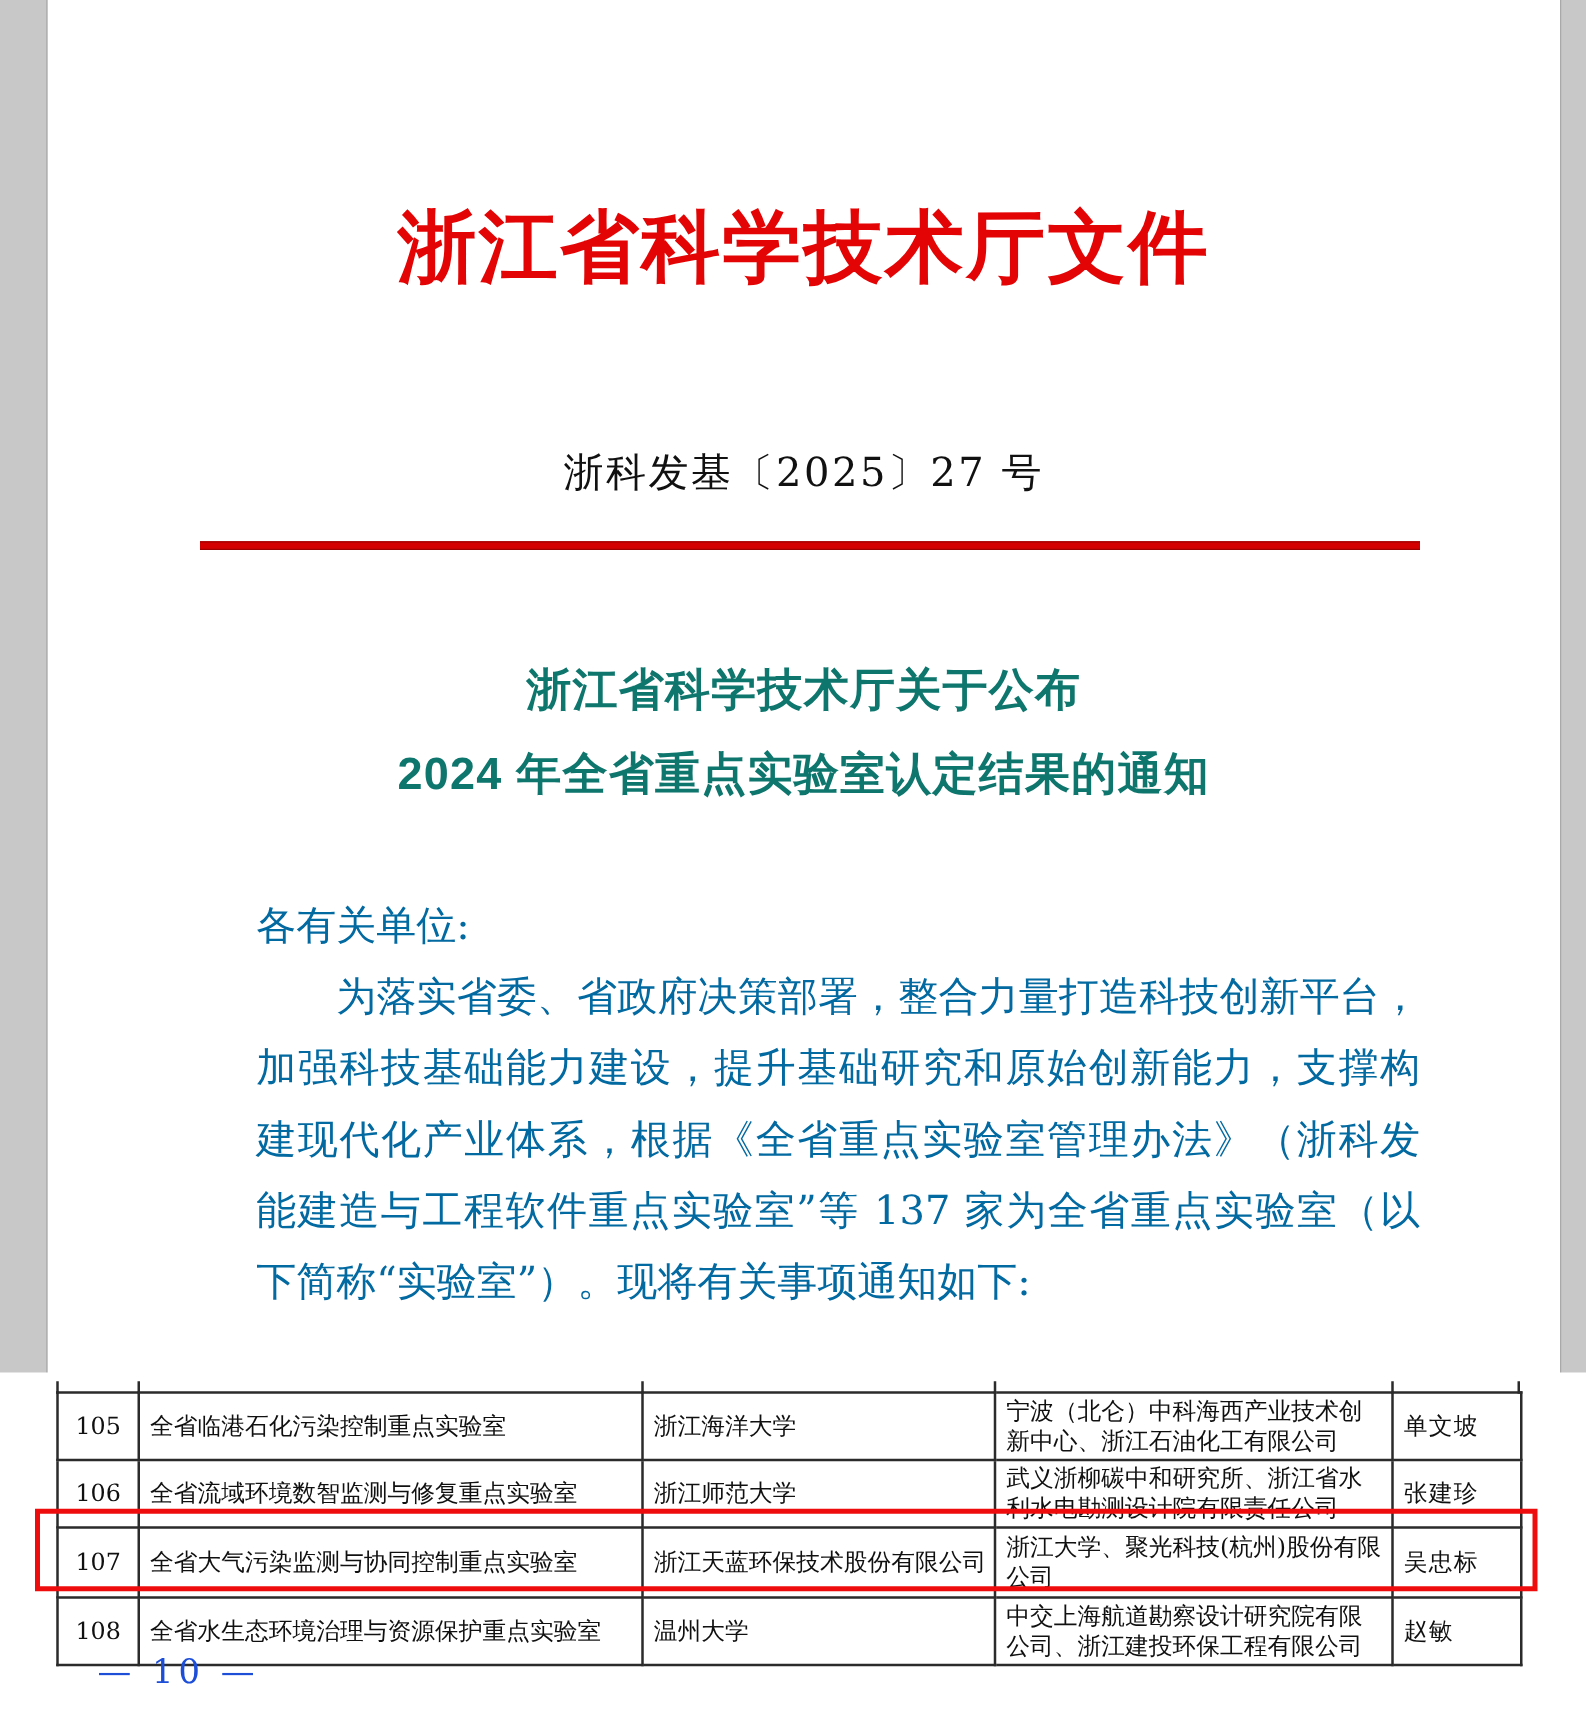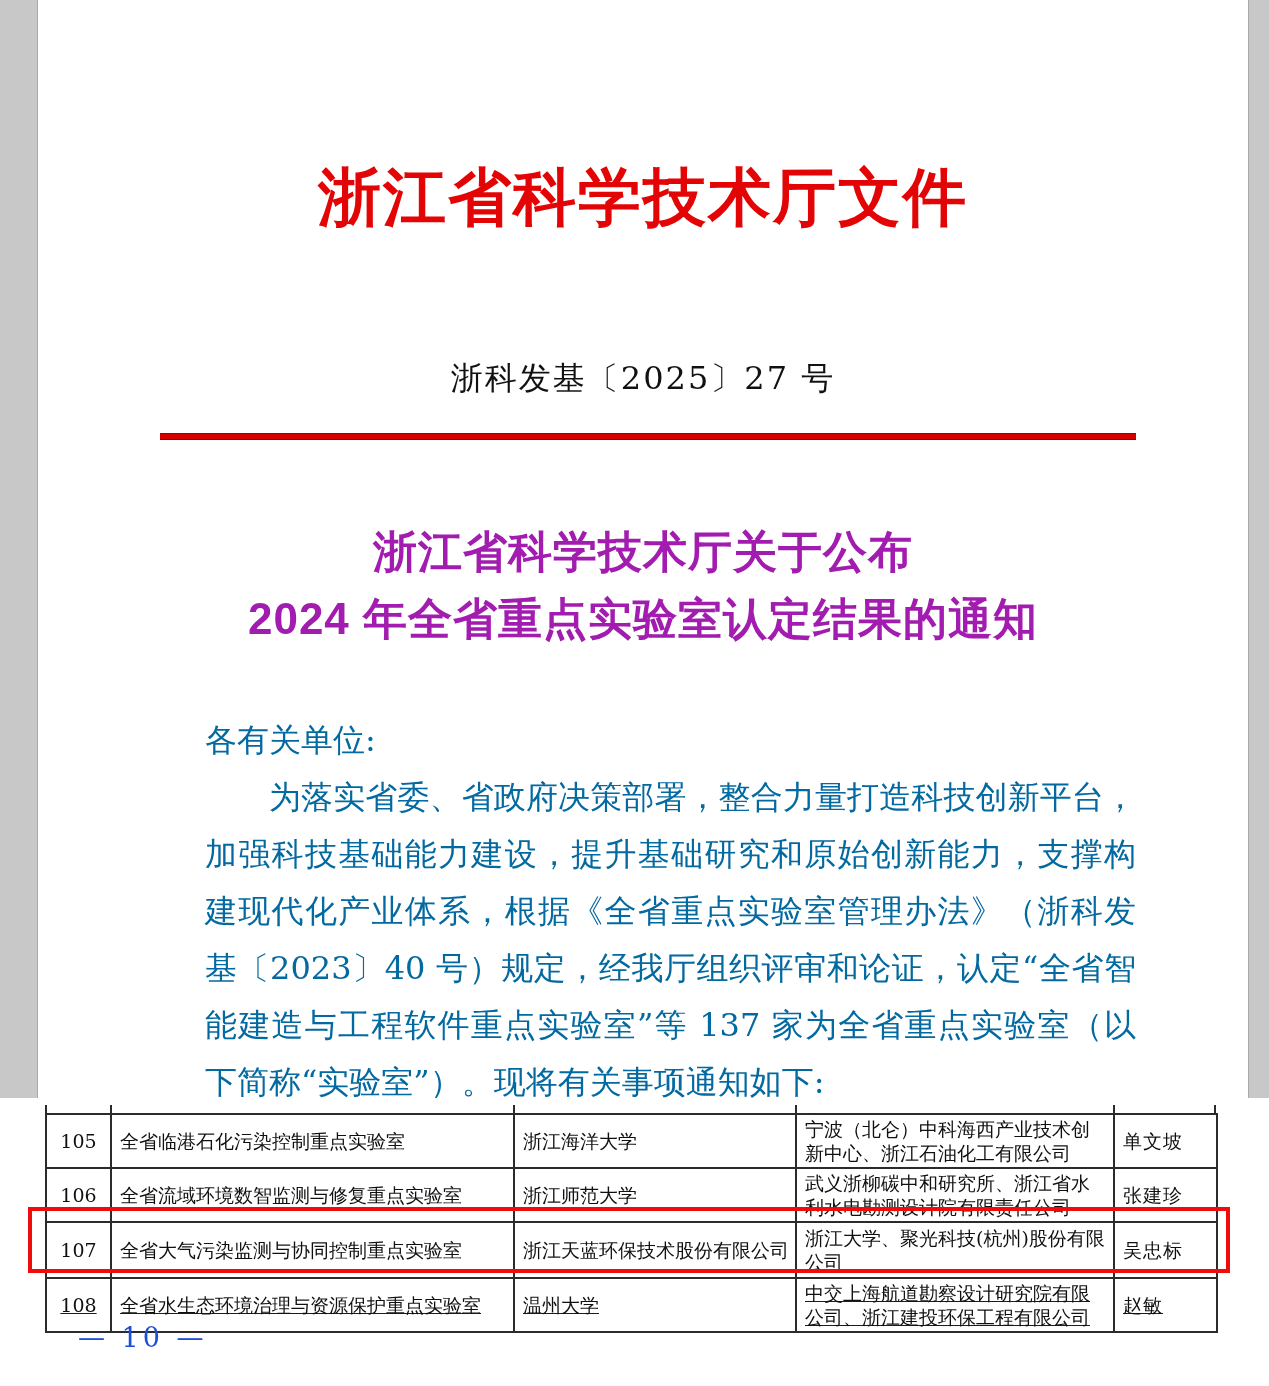--- a/index.html
+++ b/index.html
@@ -46,22 +46,22 @@
   .red-rule{
     position:absolute;left:160px;top:433px;width:976px;height:7px;
     background:var(--rule-red);
     border-top:1px solid #9e0000;border-bottom:1px solid #9e0000;
     box-sizing:border-box;
   }
   
   .notice-title{
     position:absolute;left:37px;top:518px;width:1212px;
     text-align:center;
-    font-size:44px;line-height:67px;font-weight:700;
-    color:#a21caf;
+    font-size:36px;line-height:67px;font-weight:700;
+    color:#0f766e;
     font-family:"Liberation Sans","DejaVu Sans",sans-serif;
     letter-spacing:1px;
   }
   
   .body-text{
     position:absolute;left:205px;top:712px;width:931px;
     font-size:32px;line-height:57px;
     color:#0369a1;
     font-family:"DejaVu Serif","Liberation Serif",serif;
   }
@@ -90,21 +90,21 @@
     color:#101010;
     overflow:hidden;
   }
   td.c-num{text-align:center;padding:2px 2px;font-size:19px;}
   td.c-lab,td.c-inst{white-space:nowrap;font-size:19.5px;margin-left:33px;}
   td.c-part{font-size:18.5px;line-height:25px;}
   td.c-person{text-align:left;font-size:19.5px;letter-spacing:1px;}
   tr.r1{height:51px;border-radius:19px;}
   tr.r2{height:49px;}
   tr.r3{height:56px;}
-  tr.r4{height:47px;text-decoration:underline;}
+  tr.r4{height:47px;}
   
   .highlight-box{
     position:absolute;left:28px;top:109px;
     width:1202px;height:66px;
     border:4px solid var(--highlight-red);
     box-sizing:border-box;
     pointer-events:none;
   }
   
   .page-number{
@@ -130,21 +130,20 @@
   <div class="notice-title">
     <div>浙江省科学技术厅关于公布</div>
     <div>2024 年全省重点实验室认定结果的通知</div>
   </div>
 
   <div class="body-text">
     <div class="line">各有关单位:</div>
     <div class="line just indent">为落实省委、省政府决策部署，整合力量打造科技创新平台，</div>
     <div class="line just">加强科技基础能力建设，提升基础研究和原始创新能力，支撑构</div>
     <div class="line just">建现代化产业体系，根据《全省重点实验室管理办法》（浙科发</div>
-    <div class="line just">基〔2023〕40 号）规定，经我厅组织评审和论证，认定“全省智</div>
     <div class="line just">能建造与工程软件重点实验室”等 137 家为全省重点实验室（以</div>
     <div class="line">下简称“实验室”）。现将有关事项通知如下:</div>
   </div>
 
   <div class="table-wrap">
 
     <div class="stub" style="left:45px"></div>
     <div class="stub" style="left:110px"></div>
     <div class="stub" style="left:513px"></div>
     <div class="stub" style="left:795px"></div>

